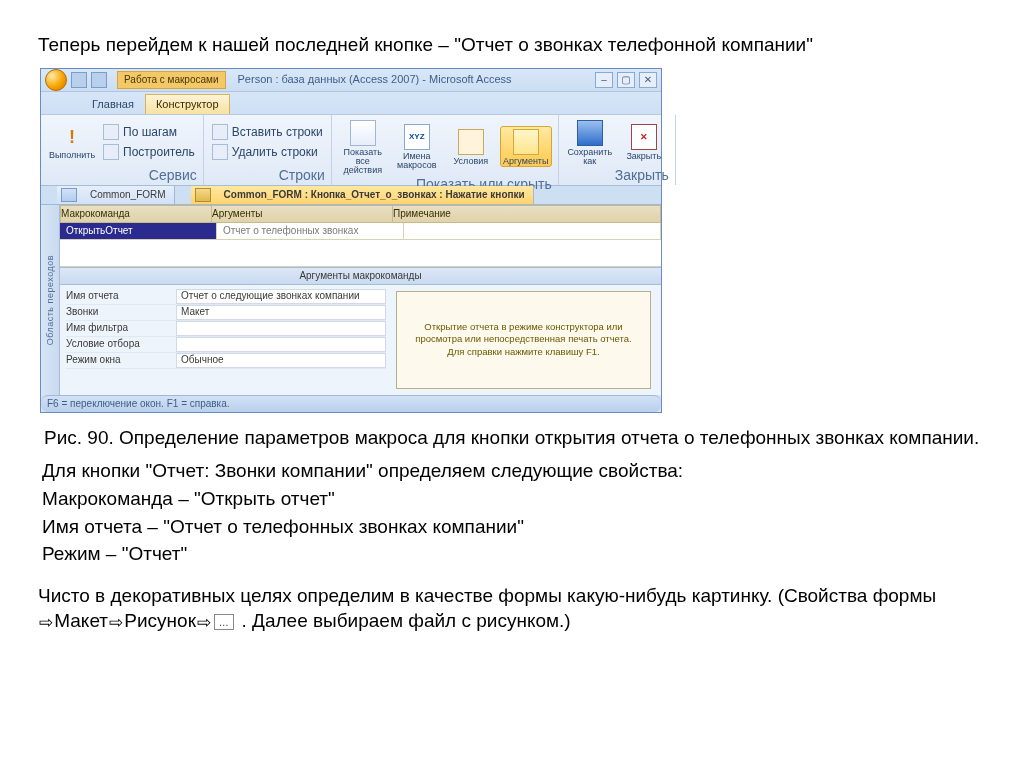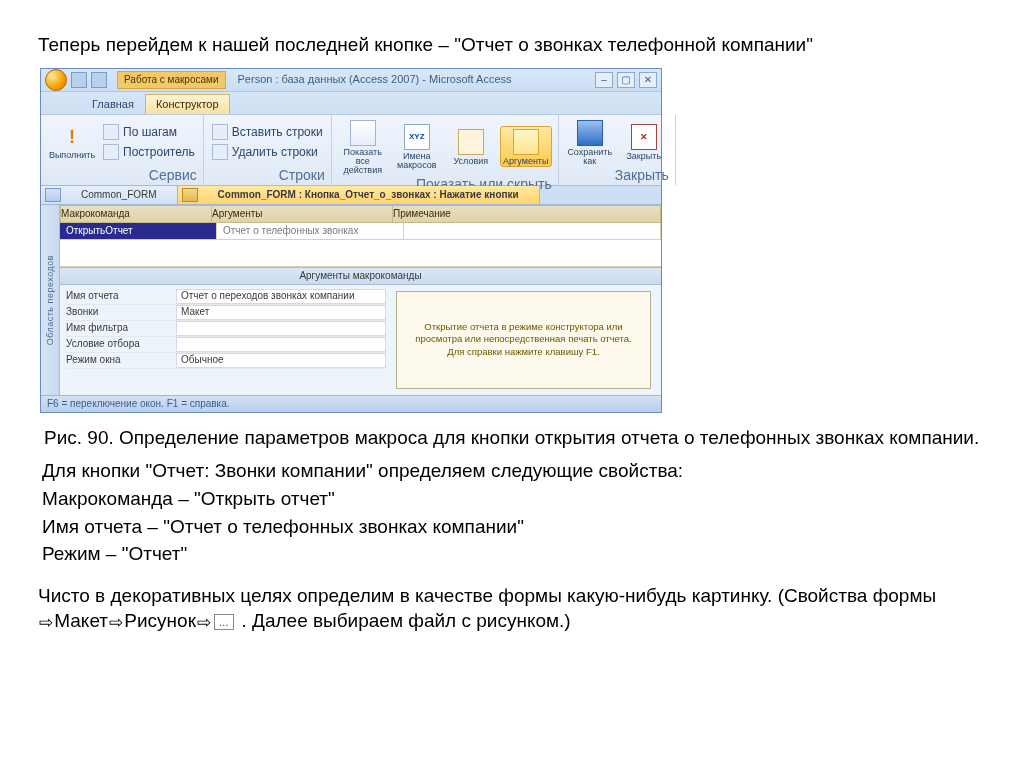--- a/index.html
+++ b/index.html
@@ -192,26 +192,27 @@
   .doc-tabs {
     display: flex;
     height: 18px;
     background: #cddff3;
     border-bottom: 1px solid #9fb8d8;
     align-items: stretch;
   }
   .doc-tab {
     display: flex;
     align-items: center;
-    padding: 0 20px 0 4px;
-    font-size: 10px;
-    gap: 20px;
+    padding: 0 8px 0 4px;
+    font-size: 10px;
+    gap: 13px;
     border-right: 1px solid #9fb8d8;
     background: linear-gradient(#e6eefb,#d2e1f5);
     color: #3a3a3a;
+    margin-left: 16px;
   }
   .doc-tab.active {
     background: linear-gradient(#ffe9a0,#ffd370);
     font-weight: bold;
   }
   .doc-tab .doc-ico {
     width: 14px; height: 12px;
     background: linear-gradient(#f5d98b,#e3b84f);
     border: 1px solid #b58b2b;
   }
@@ -322,20 +323,21 @@
   }
   .statusbar {
     height: 16px;
     background: linear-gradient(#d2e1f5,#b9cfec);
     border-top: 1px solid #9fb8d8;
     font-size: 10px;
     color: #3b5f8a;
     padding-left: 6px;
     display: flex;
     align-items: center;
+    border-radius: 7px;
   }
 
   .inline-arrow {
     font-size: 17px;
     vertical-align: -1px;
     padding: 0 1px;
   }
   .dots-box {
     display: inline-flex;
     vertical-align: middle;
@@ -474,21 +476,21 @@
           <div class="data-cell sel-cmd c1">ОткрытьОтчет</div>
           <div class="data-cell args c2">Отчет о телефонных звонках</div>
           <div class="data-cell c3"></div>
         </div>
         <div style="height:26px; background:#fff; border-bottom:1px solid #d9d1b3;"></div>
         <div class="args-title">Аргументы макрокоманды</div>
         <div class="args-area">
           <div class="args-table">
             <div class="args-row">
                 <div class="lbl">Имя отчета</div>
-                <div class="val">Отчет о переходов звонках компании</div>
+                <div class="val">Отчет о следующие звонках компании</div>
               </div>
             <div class="args-row">
                 <div class="lbl">Звонки</div>
                 <div class="val">Макет</div>
               </div>
             <div class="args-row">
                 <div class="lbl">Имя фильтра</div>
                 <div class="val"></div>
               </div>
             <div class="args-row">

